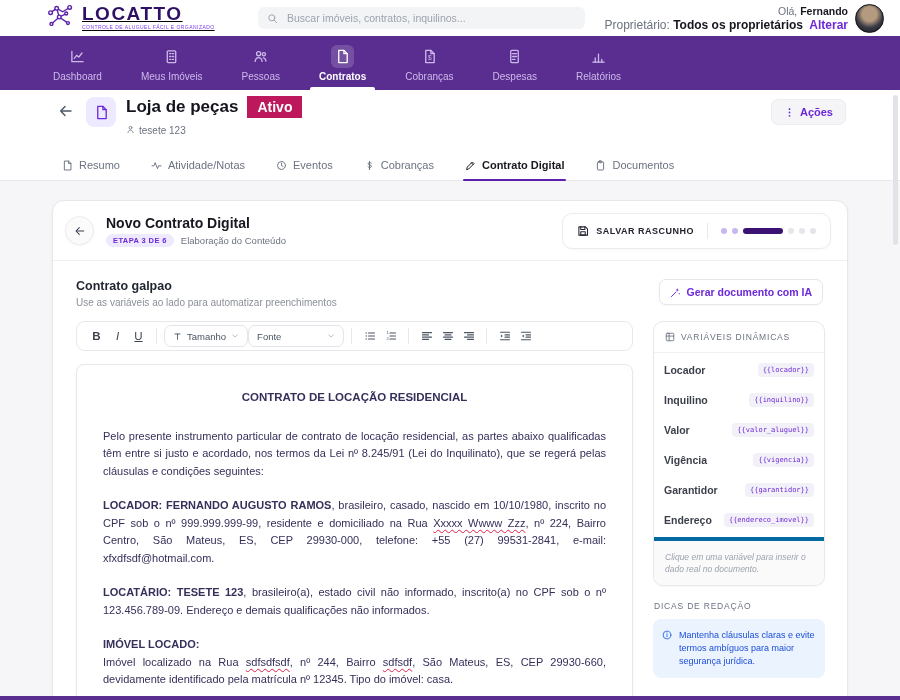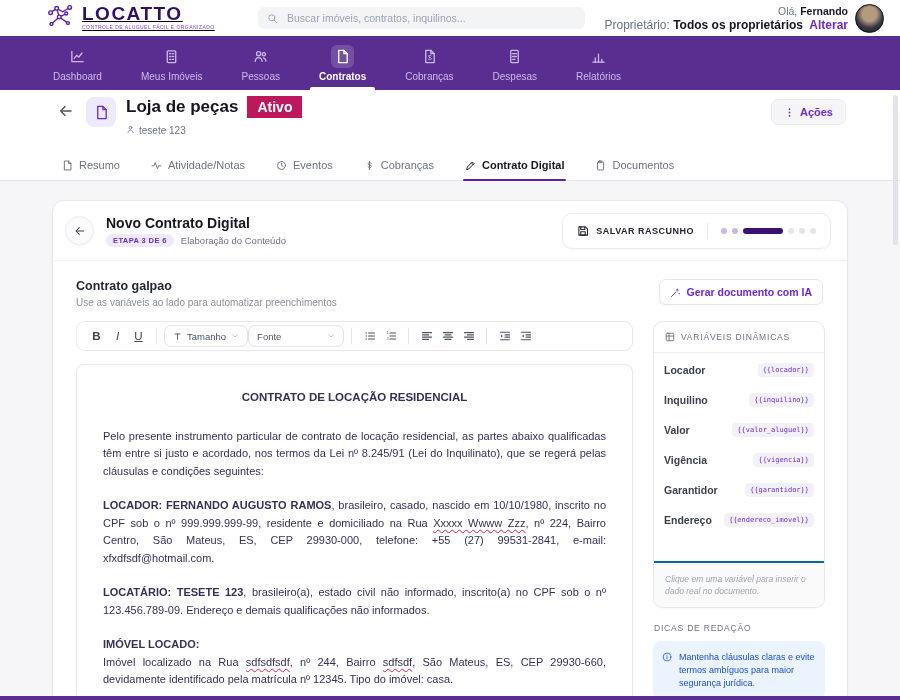--- a/index.html
+++ b/index.html
@@ -129,22 +129,22 @@
   .varcard{border:1px solid #e8e8ec;border-radius:10px;background:#fff;overflow:hidden;
            box-shadow:0 1px 2px rgba(0,0,0,.03);}
   .varhead{display:flex;align-items:center;gap:6px;padding:10px 11px;border-bottom:1px solid #f0f0f3;
            color:#6b7280;font-size:8.5px;font-weight:400;letter-spacing:.8px;}
   .varhead .ico{width:10px;height:10px;}
   .varlist{padding:2px 10px;}
   .var-row{display:flex;justify-content:space-between;align-items:center;padding:8px 0;cursor:pointer;}
   .var-label{font-size:10.5px;font-weight:700;color:#3a3f4a;}
   .var-chip{font-family:"DejaVu Sans Mono",monospace;font-size:7px;color:#6d28d9;background:#f3f1f8;
             border-radius:4px;padding:3px 5px;}
-  .varfoot{background:#fafafa;border-top:2px solid #0369a1;padding:10px 11px;font-size:8.5px;
-           font-style:italic;color:#9ca3af;line-height:12px;margin-top:24px;}
+  .varfoot{background:#fafafa;border-top:4px solid #0369a1;padding:10px 11px;font-size:8.5px;
+           font-style:italic;color:#9ca3af;line-height:12px;}
   .tips-title{margin:15px 0 8px 1px;font-size:8.5px;font-weight:400;letter-spacing:.8px;color:#6b7280;}
   .tipbox{background:#eaf3fe;border-radius:8px;padding:10px 9px;display:flex;gap:7px;
           font-size:9px;color:#1d4ed8;line-height:13px;}
   .tipbox .ico{width:10px;height:10px;flex:none;margin-top:1px;color:#2563eb;}
 
   .scroll-thumb{position:absolute;right:2px;top:95px;width:5px;height:150px;border-radius:3px;background:#e2e2e8;}
   .footer-strip{position:absolute;left:0;right:0;bottom:0;height:4px;background:#5a2e91;}
 </style>
 </head>
 <body>

